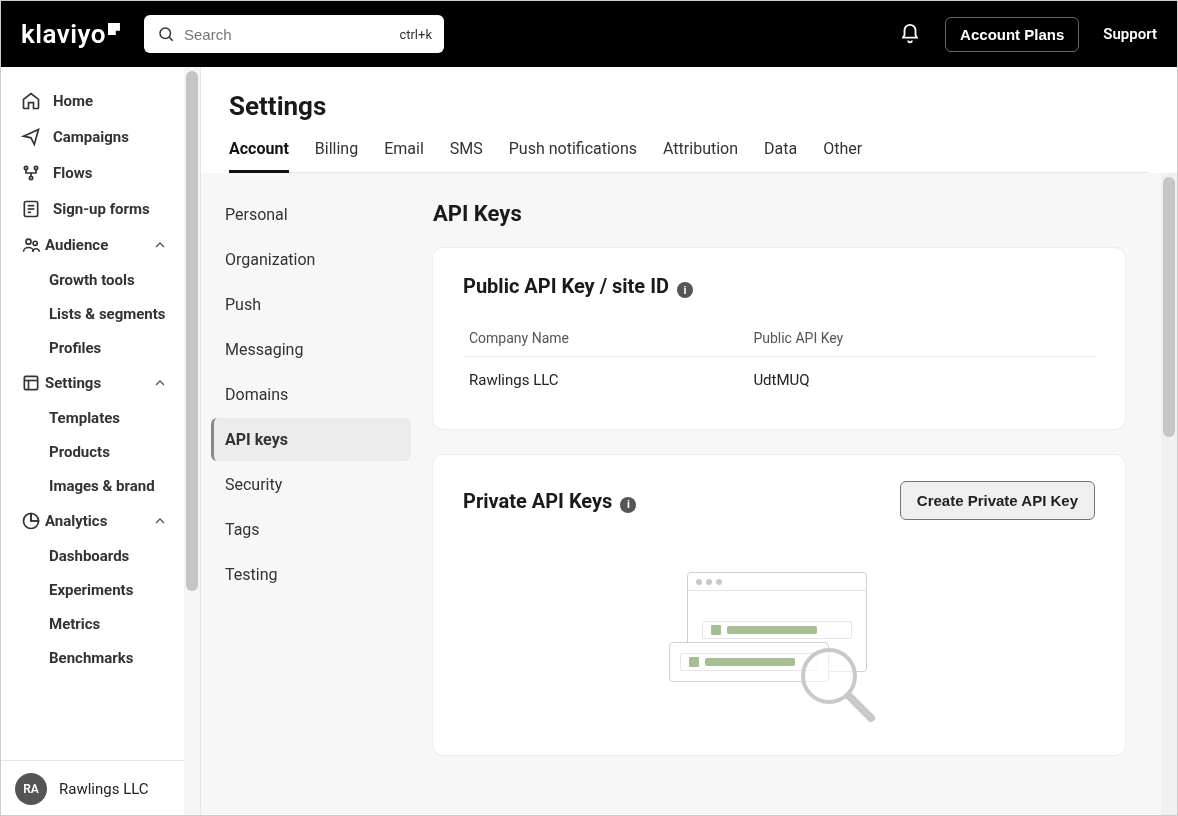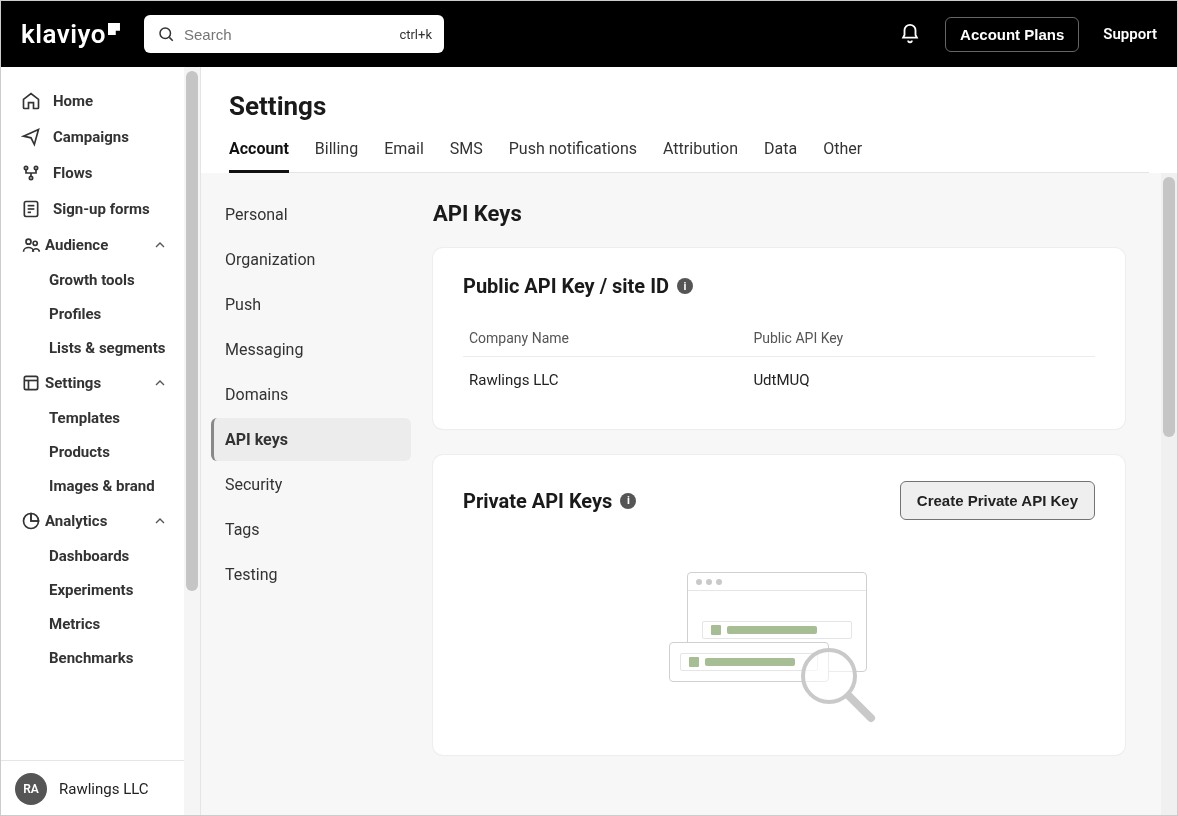--- a/index.html
+++ b/index.html
@@ -46,21 +46,21 @@
   .content-scrollbar-fake { position:absolute; right:0; top:0; width:16px; height:100%; background:#f0f0f0;}
   .content-scrollbar-thumb { position:absolute; right:2px; top:4px; width:12px; height:260px; background:#c5c5c5; border-radius:6px;}
   .content-inner { display:flex; padding:0; min-height:100%;}
   .subnav { width:220px; padding:20px 10px; background:#f7f7f8; }
   .subnav-item { padding:12px 14px; font-size:16px; color:#333; cursor:pointer; border-radius:6px; margin-bottom:2px;}
   .subnav-item.active { background:#ececec; font-weight:700; border-left:3px solid #888; padding-left:11px;}
   .main { flex:1; padding:28px 36px 28px 12px; }
   .main h2 { font-size:22px; font-weight:700; margin-bottom:22px; }
   .card { background:#fff; border-radius:10px; box-shadow:0 0 0 1px #eee, 0 1px 2px rgba(0,0,0,0.03); padding:26px 30px; margin-bottom:26px;}
   .card-head { display:flex; align-items:center; justify-content:space-between; margin-bottom:22px;}
-  .card-title { font-size:20px; font-weight:700; display:flex; align-items:center; gap:8px;}
+  .card-title { font-size:20px; font-weight:700; display:flex; align-items:flex-end; gap:8px;}
   .info-dot { width:16px; height:16px; border-radius:50%; background:#555; color:#fff; font-size:11px; font-weight:700; display:inline-flex; align-items:center; justify-content:center; line-height:1;}
   .create-btn { background:#efefef; border:1px solid #737373; border-radius:6px; padding:10px 16px; font-size:15px; font-weight:700; cursor:pointer; color:#222;}
   table.simple { width:100%; border-collapse:collapse; }
   table.simple th { text-align:left; font-weight:400; font-size:14px; color:#555; padding:10px 6px; border-bottom:1px solid #ececec;}
   table.simple td { text-align:left; font-size:15px; color:#222; padding:14px 6px;}
   .empty-illustration { display:flex; justify-content:center; padding:30px 0 0 0;}
   .illu { position:relative; width:220px; height:150px; }
   .illu .win { position:absolute; background:#fff; border:1px solid #d0d0d0; border-radius:4px;}
   .illu .win .bar { height:18px; border-bottom:1px solid #e5e5e5; display:flex; align-items:center; gap:4px; padding-left:8px;}
   .illu .win .bar span { width:6px; height:6px; border-radius:50%; background:#c9c9c9;}
@@ -161,22 +161,22 @@
           <span>Audience</span>
         </div>
         <span class="chev">
             <svg width="16" height="16" viewBox="0 0 24 24" fill="none" stroke="#555" stroke-width="2">
               <polyline points="6 15 12 9 18 15"></polyline>
             </svg>
           </span>
       </div>
       <div class="sub-list">
         <span class="sub-item">Growth tools</span>
+        <span class="sub-item">Lists &amp; segments</span>
         <span class="sub-item">Profiles</span>
-        <span class="sub-item">Lists &amp; segments</span>
       </div>
 
       <div class="nav-item has-children">
         <div class="left-group">
           <span class="nav-icon">
               <svg width="20" height="20" viewBox="0 0 24 24" fill="none" stroke="#333" stroke-width="2">
                 <rect x="4" y="4" width="16" height="16" rx="2"></rect>
                 <line x1="4" y1="9" x2="20" y2="9"></line>
                 <line x1="9" y1="9" x2="9" y2="20"></line>
               </svg>

